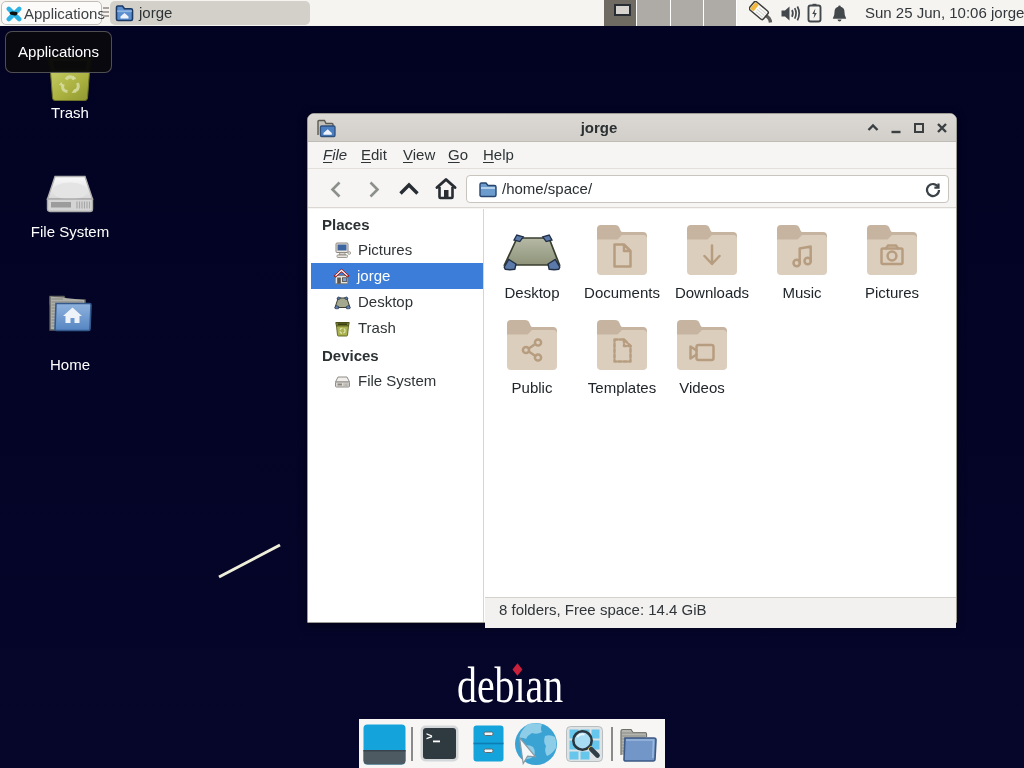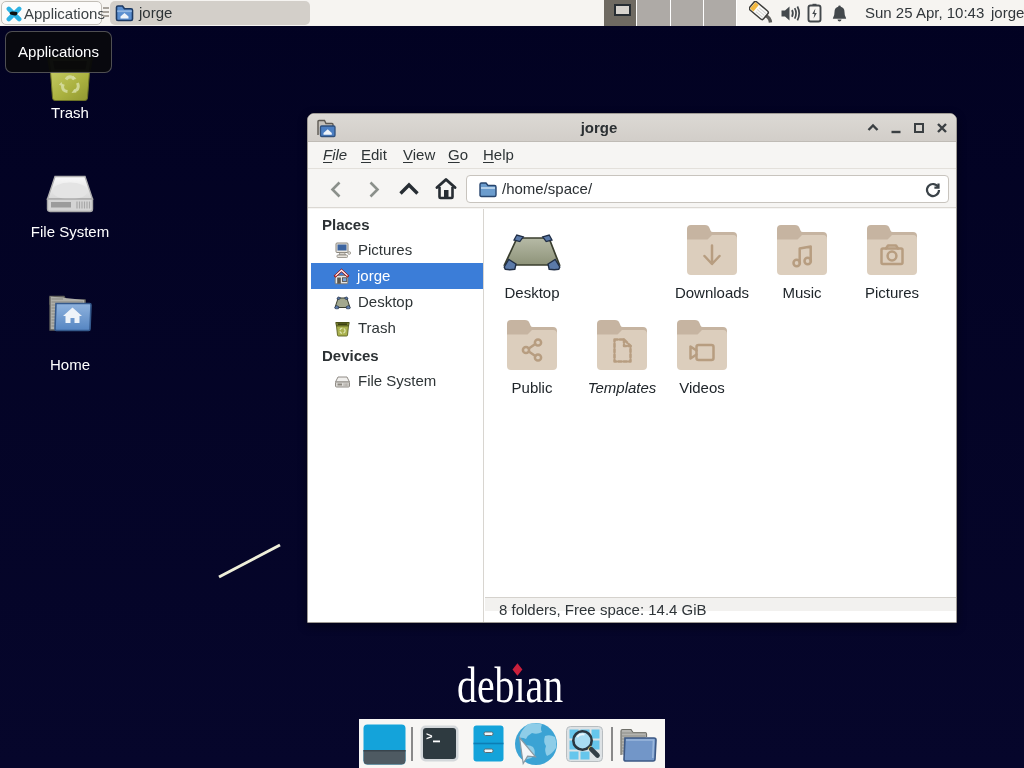--- a/index.html
+++ b/index.html
@@ -45,21 +45,21 @@
 #pathtext { position:absolute; left:35px; top:4px; font-size:15px; color:#2a2f33; }
 #content { position:absolute; left:0; top:95px; width:648px; height:413px; background:#fff; }
 #sidebar { position:absolute; left:0; top:0; width:176px; height:413px; background:#fff; border-right:1px solid #d8d5d0; }
 .shead { position:absolute; left:14px; font-weight:bold; font-size:15px; color:#2c3134; }
 .srow { position:absolute; left:0; width:175px; height:26px; font-size:15px; color:#2e3436; }
 .srow .sicon { position:absolute; left:26px; top:5px; }
 .srow .stext { position:absolute; left:50px; top:4px; }
 .srow.sel { background:#3b7dd8; color:#fff; left:3px; width:172px; }
 .srow.sel .sicon { left:22px; }
 .srow.sel .stext { left:46px; }
-#statusbar { position:absolute; left:177px; top:388px; width:471px; height:14px; background:#f2f1ef; border-top:1px solid #d5d2cd; }
+#statusbar { position:absolute; left:177px; top:388px; width:471px; height:31px; background:#f2f1ef; border-top:1px solid #d5d2cd; }
 #statusbar span { position:absolute; left:14px; top:3px; font-size:15px; color:#2f3539; }
 .ficon { position:absolute; width:90px; text-align:center; font-size:15px; color:#20262b; }
 .ficon .lbl { margin-top:5px; }
 .fb { fill:#c6b4a1; }
 .ff { fill:#dccebd; }
 .fe { fill:none; stroke:#b79d80; stroke-width:2.5; stroke-linejoin:round; stroke-linecap:round; }
 
 
 #dock { position:absolute; left:359px; top:719px; width:306px; height:49px; background:#f7f6f4; }
 .docksep { position:absolute; top:8px; width:2px; height:34px; background:#8a8a8a; }
@@ -244,20 +244,28 @@
         </linearGradient>
           </defs>
         <path d="M14,14 H46 L56.5,41 H1.5 Z" fill="url(#dtg)" stroke="#3a3e2e" stroke-width="1.7"></path>
         <path d="M11,16 L13.8,11 L20.3,12.8 L16.8,17.6 Z" fill="#5b7aa9" stroke="#202e46" stroke-width="1.3"></path>
         <path d="M39.7,12.8 L46.2,11 L49,16 L43.2,17.6 Z" fill="#5b7aa9" stroke="#202e46" stroke-width="1.3"></path>
         <path d="M1.2,43 L5.8,35.5 L13,40 L11.8,45.3 Q6.8,46.2 2.3,45.3 Z" fill="#5b7aa9" stroke="#202e46" stroke-width="1.4"></path>
         <path d="M45,40 L52.2,35.5 L56.8,43 L55.7,45.3 Q51.5,46.2 46.2,45.3 Z" fill="#5b7aa9" stroke="#202e46" stroke-width="1.4"></path>
       </svg>
       <div class="lbl">Desktop</div>
     </div>
+    <div class="ficon" style="left:269px; top:15px;">
+      <svg width="52" height="52" viewBox="0 0 52 52">
+        <path class="fb" d="M1,40 V5 Q1,1 5,1 H19 Q22.5,1 23.5,4 L24.5,6.5 Q25,8 27,8 H47 Q51,8 51,12 V40 Z"></path>
+        <path class="ff" d="M1,15.5 H21.5 L26,11 H47 Q51,11 51,15 V47 Q51,51 47,51 H5 Q1,51 1,47 Z"></path>
+        <path class="fe" d="M18.5,20.5 h9.5 l6.5,6.5 v15.5 h-16 z M28,20.5 v6.5 h6.5"></path>
+      </svg>
+      <div class="lbl">Documents</div>
+    </div>
     <div class="ficon" style="left:359px; top:15px;">
       <svg width="52" height="52" viewBox="0 0 52 52">
         <path class="fb" d="M1,40 V5 Q1,1 5,1 H19 Q22.5,1 23.5,4 L24.5,6.5 Q25,8 27,8 H47 Q51,8 51,12 V40 Z"></path>
         <path class="ff" d="M1,15.5 H21.5 L26,11 H47 Q51,11 51,15 V47 Q51,51 47,51 H5 Q1,51 1,47 Z"></path>
         <path class="fe" d="M26,21.5 V39.5 M18.5,32 L26,40 L33.5,32" stroke-width="2.8"></path>
       </svg>
       <div class="lbl">Downloads</div>
     </div>
     <div class="ficon" style="left:449px; top:15px;">
       <svg width="52" height="52" viewBox="0 0 52 52">
@@ -283,21 +291,21 @@
       <svg width="52" height="52" viewBox="0 0 52 52">
         <path class="fb" d="M1,40 V5 Q1,1 5,1 H19 Q22.5,1 23.5,4 L24.5,6.5 Q25,8 27,8 H47 Q51,8 51,12 V40 Z"></path>
         <path class="ff" d="M1,15.5 H21.5 L26,11 H47 Q51,11 51,15 V47 Q51,51 47,51 H5 Q1,51 1,47 Z"></path>
         <circle class="fe" cx="20" cy="31" r="3.1"></circle>
         <circle class="fe" cx="32" cy="23.5" r="3.1"></circle>
         <circle class="fe" cx="32" cy="38.5" r="3.1"></circle>
         <path class="fe" d="M22.8,29.5 L29.3,25 M22.8,32.5 L29.3,37" stroke-width="2.2"></path>
       </svg>
       <div class="lbl">Public</div>
     </div>
-    <div class="ficon" style="left:269px; top:110px;font-style:italic;">
+    <div class="ficon" style="left:269px; top:110px;">
       <svg width="52" height="52" viewBox="0 0 52 52">
         <path class="fb" d="M1,40 V5 Q1,1 5,1 H19 Q22.5,1 23.5,4 L24.5,6.5 Q25,8 27,8 H47 Q51,8 51,12 V40 Z"></path>
         <path class="ff" d="M1,15.5 H21.5 L26,11 H47 Q51,11 51,15 V47 Q51,51 47,51 H5 Q1,51 1,47 Z"></path>
         <path class="fe" d="M18.5,20.5 h9.5 l6.5,6.5 v15.5 h-16 z" stroke-dasharray="3.2,2.2"></path>
         <path class="fe" d="M28,20.5 v6.5 h6.5" stroke-dasharray="3.2,2.2"></path>
       </svg>
       <div class="lbl">Templates</div>
     </div>
     <div class="ficon" style="left:349px; top:110px;">
       <svg width="52" height="52" viewBox="0 0 52 52">
@@ -359,21 +367,21 @@
   </svg>
   <svg class="abs" style="left:806px;top:3px;" width="17" height="21" viewBox="0 0 17 21">
     <rect x="2.5" y="2.5" width="12" height="16" rx="2" fill="none" stroke="#43484c" stroke-width="1.9"></rect>
     <rect x="6.5" y="0.8" width="4" height="2" fill="#43484c"></rect>
     <path d="M9.4,5.5 L6.2,11 H8.4 L7.6,15.5 L10.8,10 H8.6 Z" fill="#43484c"></path>
   </svg>
   <svg class="abs" style="left:831px;top:4px;" width="17" height="19" viewBox="0 0 17 19">
     <path d="M8.5,1.5 Q9.8,1.5 9.8,2.8 Q13.5,3.8 13.5,8 Q13.5,12 14.8,13.4 Q15.6,14.3 14.8,14.8 H2.2 Q1.4,14.3 2.2,13.4 Q3.5,12 3.5,8 Q3.5,3.8 7.2,2.8 Q7.2,1.5 8.5,1.5 Z" fill="#43484c"></path>
     <path d="M6.5,15.5 Q6.8,17.5 8.5,17.5 Q10.2,17.5 10.5,15.5 Z" fill="#43484c"></path>
   </svg>
-  <div id="clock">Sun 25 Apr, 10:43</div>
+  <div id="clock">Sun 25 Jun, 10:06</div>
   <div id="puser">jorge</div>
 </div>
 
 <div id="tooltip">Applications</div>
 
 <div id="dock">
   <svg class="abs" style="left:4px;top:5px;" width="43" height="41" viewBox="0 0 43 41">
     <rect x="0.5" y="0.5" width="42" height="40" rx="4" fill="#14a3da"></rect>
     <path d="M0.5,26 H42.5 V36.5 Q42.5,40.5 38.5,40.5 H4.5 Q0.5,40.5 0.5,36.5 Z" fill="#4e5a62"></path>
     <path d="M0.5,26 H42.5 V27.5 H0.5 Z" fill="#39444c"></path>

